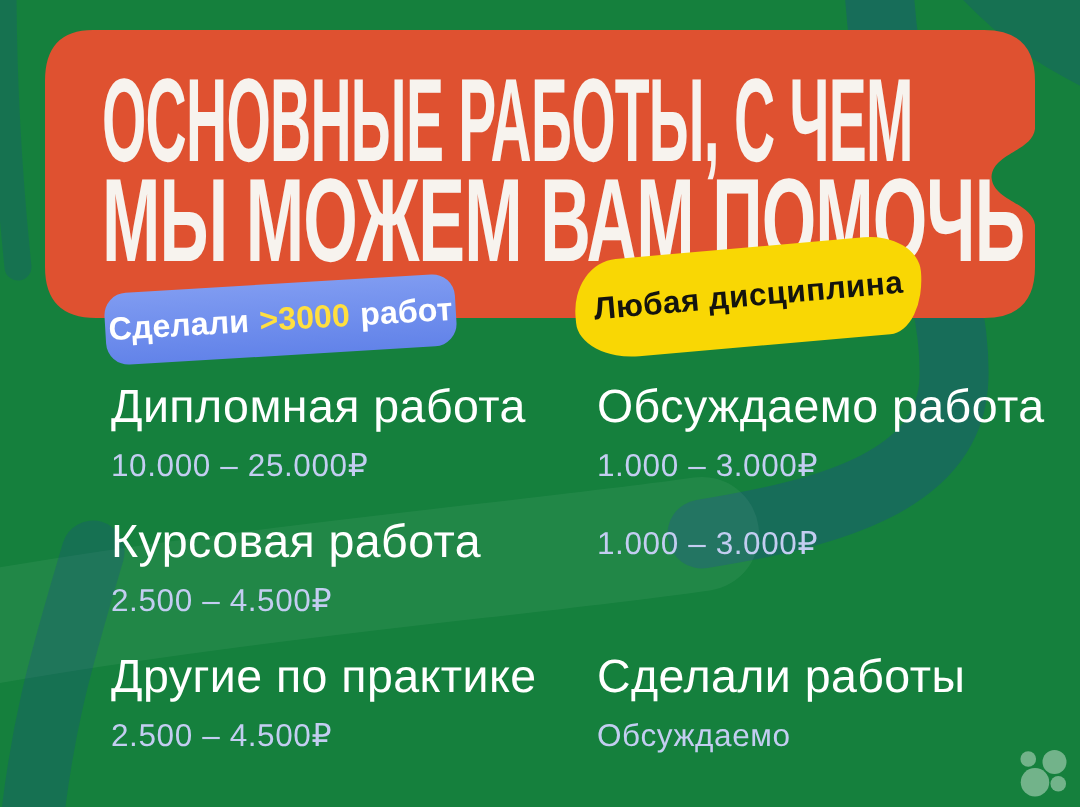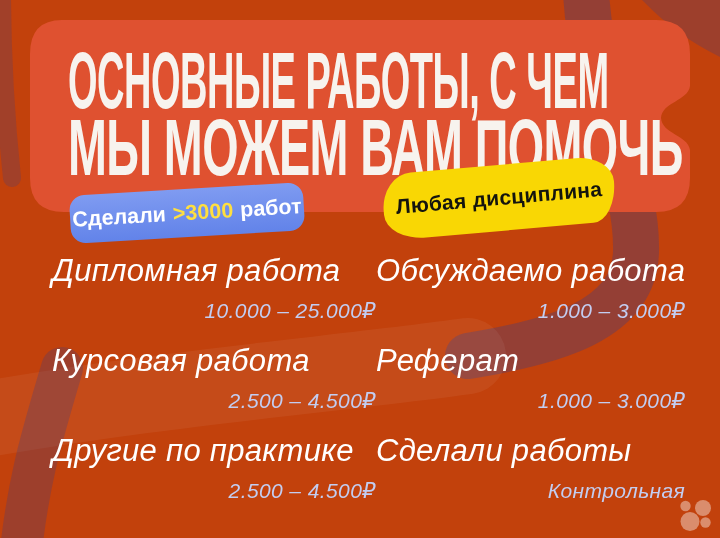--- a/index.html
+++ b/index.html
@@ -1,19 +1,19 @@
 <!DOCTYPE html>
 <html><head>
 <meta charset="utf-8">
 <style>
   html,body{margin:0;padding:0;}
   .stage{
     position:relative;
     width:720px;height:538px;
-    background:#c2410c;
+    background:#15803d;
     overflow:hidden;
     font-family:"Liberation Sans","DejaVu Sans",sans-serif;
   }
   svg{display:block;}
   .bg-svg{position:absolute;left:0;top:0;z-index:0;}
 
   
   .title-wrap{
     position:absolute;left:68px;top:47px;z-index:2;
   }
@@ -41,29 +41,29 @@
     position:absolute;left:383px;top:165px;width:232px;height:66px;z-index:3;
     background:#f9d704;
     border-radius:30px 36px 24px 40px / 36px 26px 40px 26px;
     transform:rotate(-5deg);
     display:flex;align-items:center;justify-content:center;
     font-size:21px;font-weight:600;color:#14140e;letter-spacing:0.3px;
   }
 
   
   .services{
-    position:absolute;left:52px;top:252px;z-index:2;
-    display:grid;grid-template-columns:324px auto;grid-row-gap:17px;font-style:italic;
+    position:absolute;left:74px;top:252px;z-index:2;
+    display:grid;grid-template-columns:324px auto;grid-row-gap:17px;
   }
   .service-title{
     font-size:31px;line-height:38px;font-weight:500;color:#ffffff;letter-spacing:0.3px;
   }
   .service-price{
     margin-top:7px;font-size:21px;line-height:28px;font-weight:400;
-    color:#c3cdf1;letter-spacing:0.4px;text-align:right;
+    color:#c3cdf1;letter-spacing:0.4px;
   }
 
   
   .watermark{
     position:absolute;right:6px;bottom:6px;z-index:2;
     display:flex;align-items:center;gap:5px;
   }
   .watermark .wordmark{
     font-size:27px;font-weight:700;color:rgba(255,255,255,0.40);letter-spacing:-0.5px;
   }
@@ -113,30 +113,29 @@
     </div>
     <div class="service">
       <div class="service-title">Обсуждаемо работа</div>
       <div class="service-price">1.000 – 3.000₽</div>
     </div>
     <div class="service">
       <div class="service-title">Курсовая работа</div>
       <div class="service-price">2.500 – 4.500₽</div>
     </div>
     <div class="service">
-      <div class="service-title">Реферат</div>
       <div class="service-price">1.000 – 3.000₽</div>
     </div>
     <div class="service">
       <div class="service-title">Другие по практике</div>
       <div class="service-price">2.500 – 4.500₽</div>
     </div>
     <div class="service">
       <div class="service-title">Сделали работы</div>
-      <div class="service-price">Контрольная</div>
+      <div class="service-price">Обсуждаемо</div>
     </div>
   </div>
 
   <div class="watermark">
     <svg width="36" height="36" viewBox="0 0 36 36">
       <g fill="#ffffff" fill-opacity="0.40">
         <circle cx="7.5" cy="10" r="5.2"></circle>
         <circle cx="25" cy="12" r="8"></circle>
         <circle cx="12" cy="25.5" r="9.5"></circle>
         <circle cx="27.5" cy="26.5" r="5.2"></circle>

